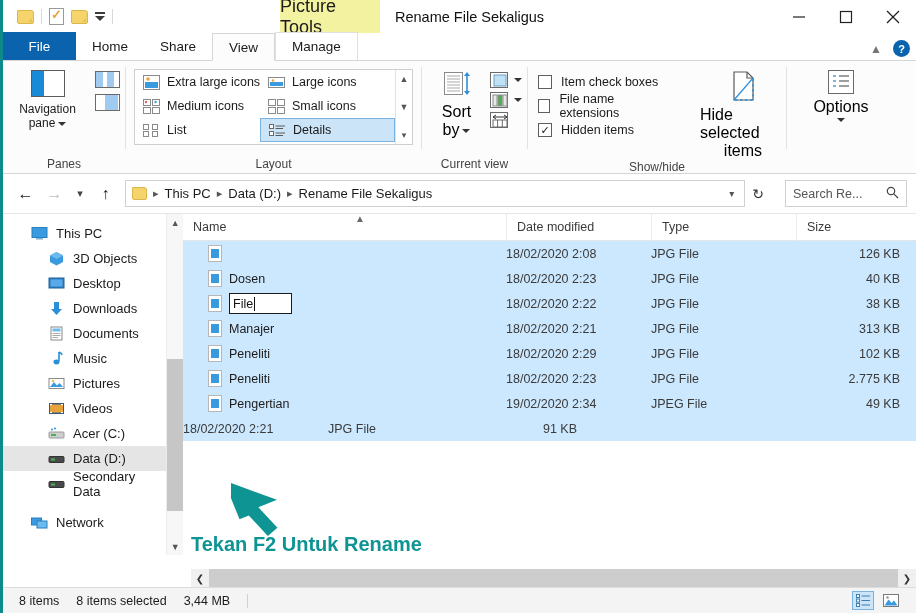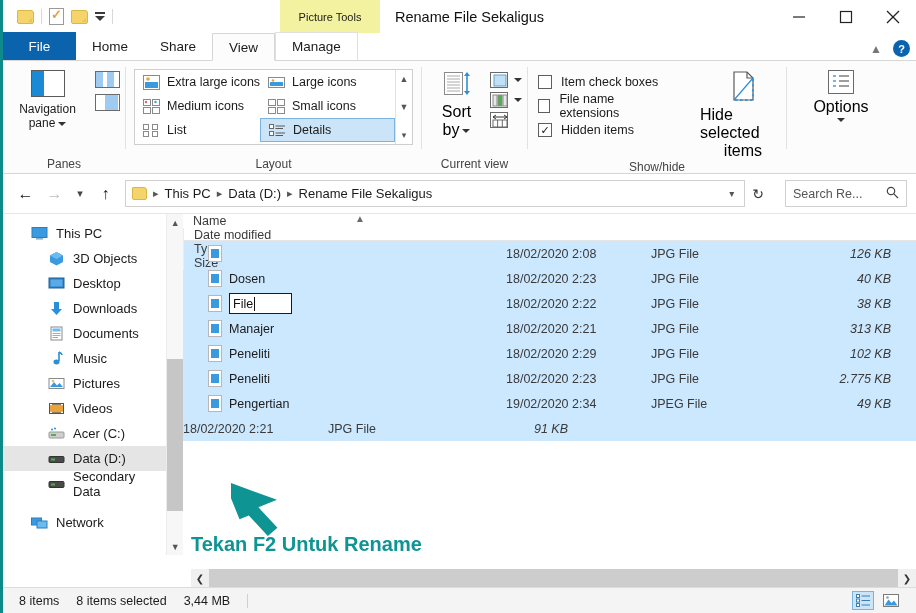--- a/index.html
+++ b/index.html
@@ -51,21 +51,21 @@
     border-top: 5px solid #3a3a3a;
   }
   .qat-caret-wrap { display:flex; flex-direction:column; align-items:center; gap:2px; }
   .qat-caret-bar { width: 10px; height: 2px; background: #3a3a3a; }
 
   .ctx-tab {
     position: absolute; left: 277px; top: 0;
     width: 100px; height: 33px;
     background: #f2f2a0;
     display: flex; align-items: center; justify-content: center;
-    font-size: 11px; color: #1b1b1b;
+    font-size: 18px; color: #1b1b1b;
   }
   .win-title {
     position: absolute; left: 392px; top: 0; height: 33px;
     display: flex; align-items: center;
     font-size: 14.5px; color: #111;
   }
   .wincontrols {
     position: absolute; right: 0; top: 0;
     display: flex; height: 33px;
   }
@@ -238,36 +238,36 @@
     width: 17px; background:#f7f7f7; position:relative;
     display:flex; flex-direction:column; align-items:center;
     border-left: 1px solid #ececec;
   }
   .sb-arrow { height:17px; display:flex; align-items:center; justify-content:center; font-size:9px; color:#555; }
   .sb-track { flex:1; position:relative; width:100%; }
   .sb-thumb { position:absolute; left:0; width:17px; background:#c6c6c6; }
 
   .filelist { flex: 1; background:#fff; position:relative; display:flex; flex-direction:column; }
   .colhead {
-    height: 27px; display:flex; font-size:12.5px; color:#3a3a3a;
-    border-bottom: 1px solid #e6e6e6; position:relative;flex-direction:column;
+    height: 27px; display:flex; align-items:center; font-size:12.5px; color:#3a3a3a;
+    border-bottom: 1px solid #e6e6e6; position:relative;
   }
   .ch { padding-left: 10px; position:relative; height:27px; display:flex; align-items:center; }
   .ch + .ch { border-left: 1px solid #ececec; }
   .sortarrow {
     position:absolute; left: 172px; top: -1px; font-size: 10px; color:#6a6a6a;
   }
   .row {
     height: 25px; display:flex; align-items:center; font-size:12.5px; color:#1b1b1b;
     background:#cce8ff;
   }
   .row .c-name { display:flex; align-items:center; gap:7px; padding-left: 25px; overflow:hidden; }
   .row .c-date { color:#3a3a3a; }
   .row .c-type { color:#3a3a3a; }
-  .row .c-size { color:#3a3a3a; text-align:right; padding-right: 25px; font-style: italic; }
+  .row .c-size { color:#3a3a3a; text-align:right; padding-right: 16px; }
   .jpgico {
     width: 14px; height: 17px; background:#fff; border:1px solid #b7b7b7; flex:none;
     position:relative;
   }
   .jpgico:after {
     content:""; position:absolute; left:2px; top:3px; right:2px; bottom:3px;
     background:#3a9ae0;
   }
   .renamebox {
     border: 1.5px solid #1b1b1b; background:#fff; height: 21px; width: 63px;

